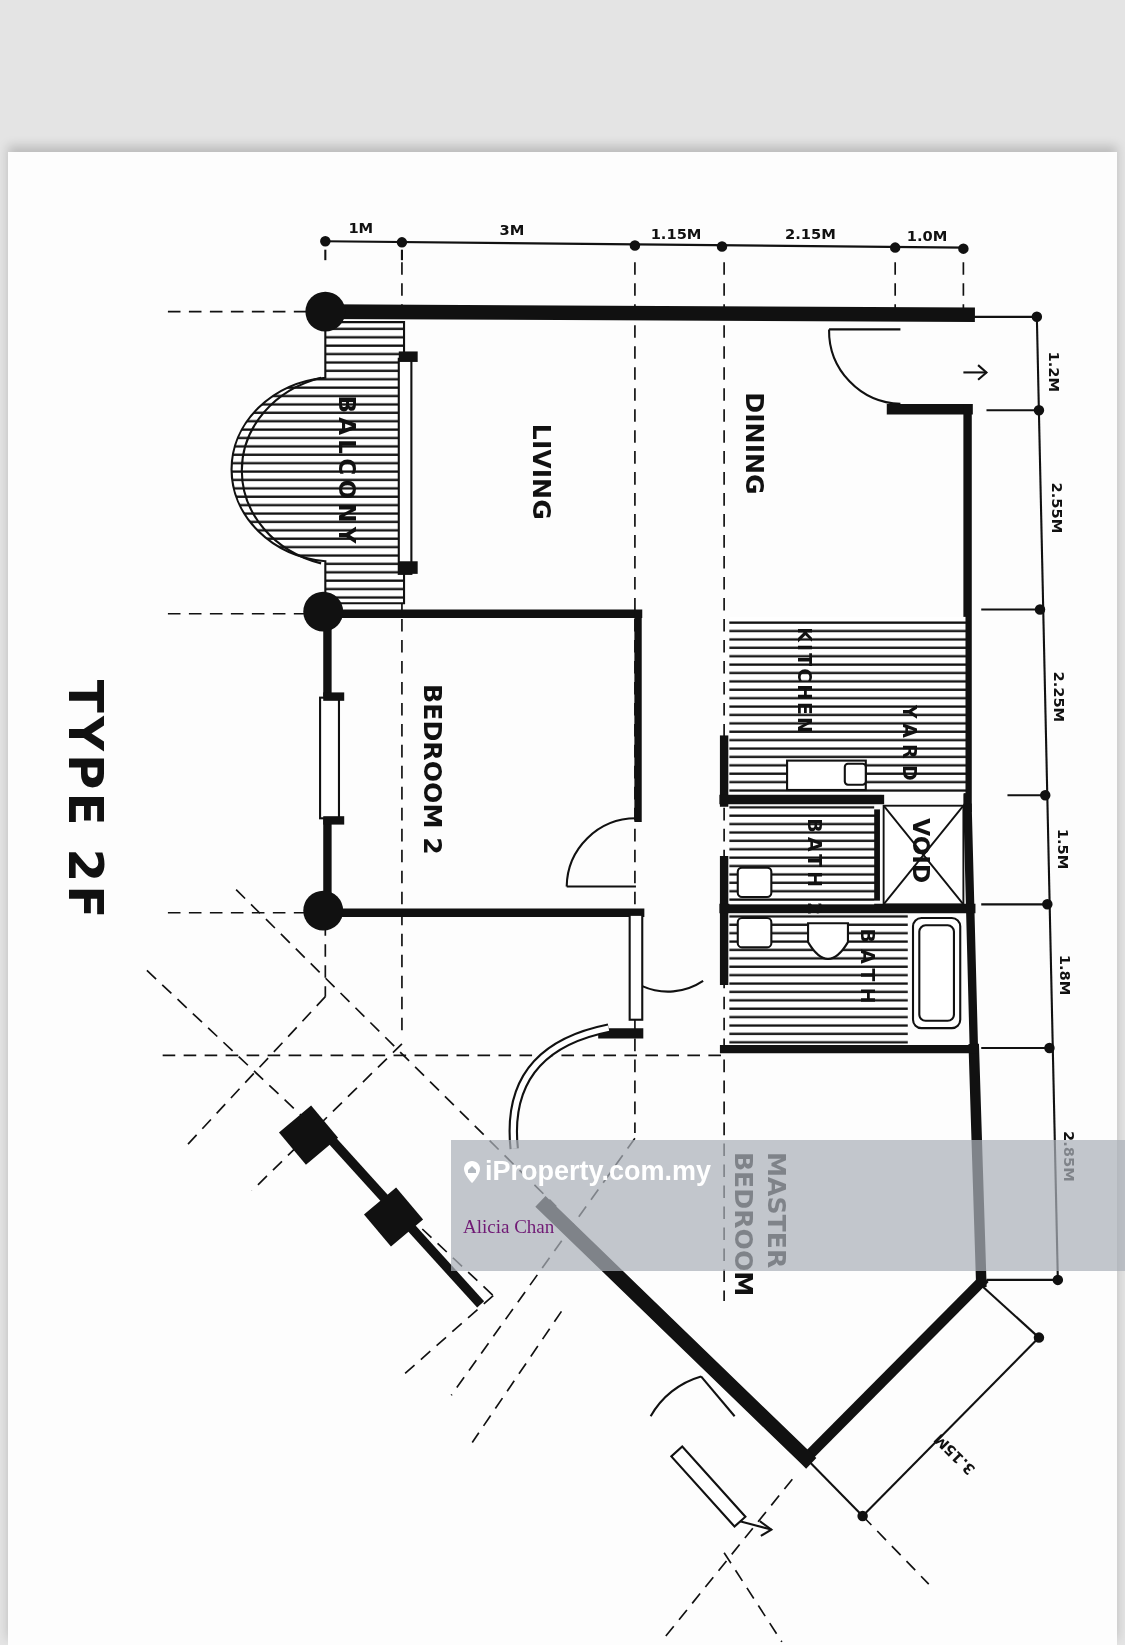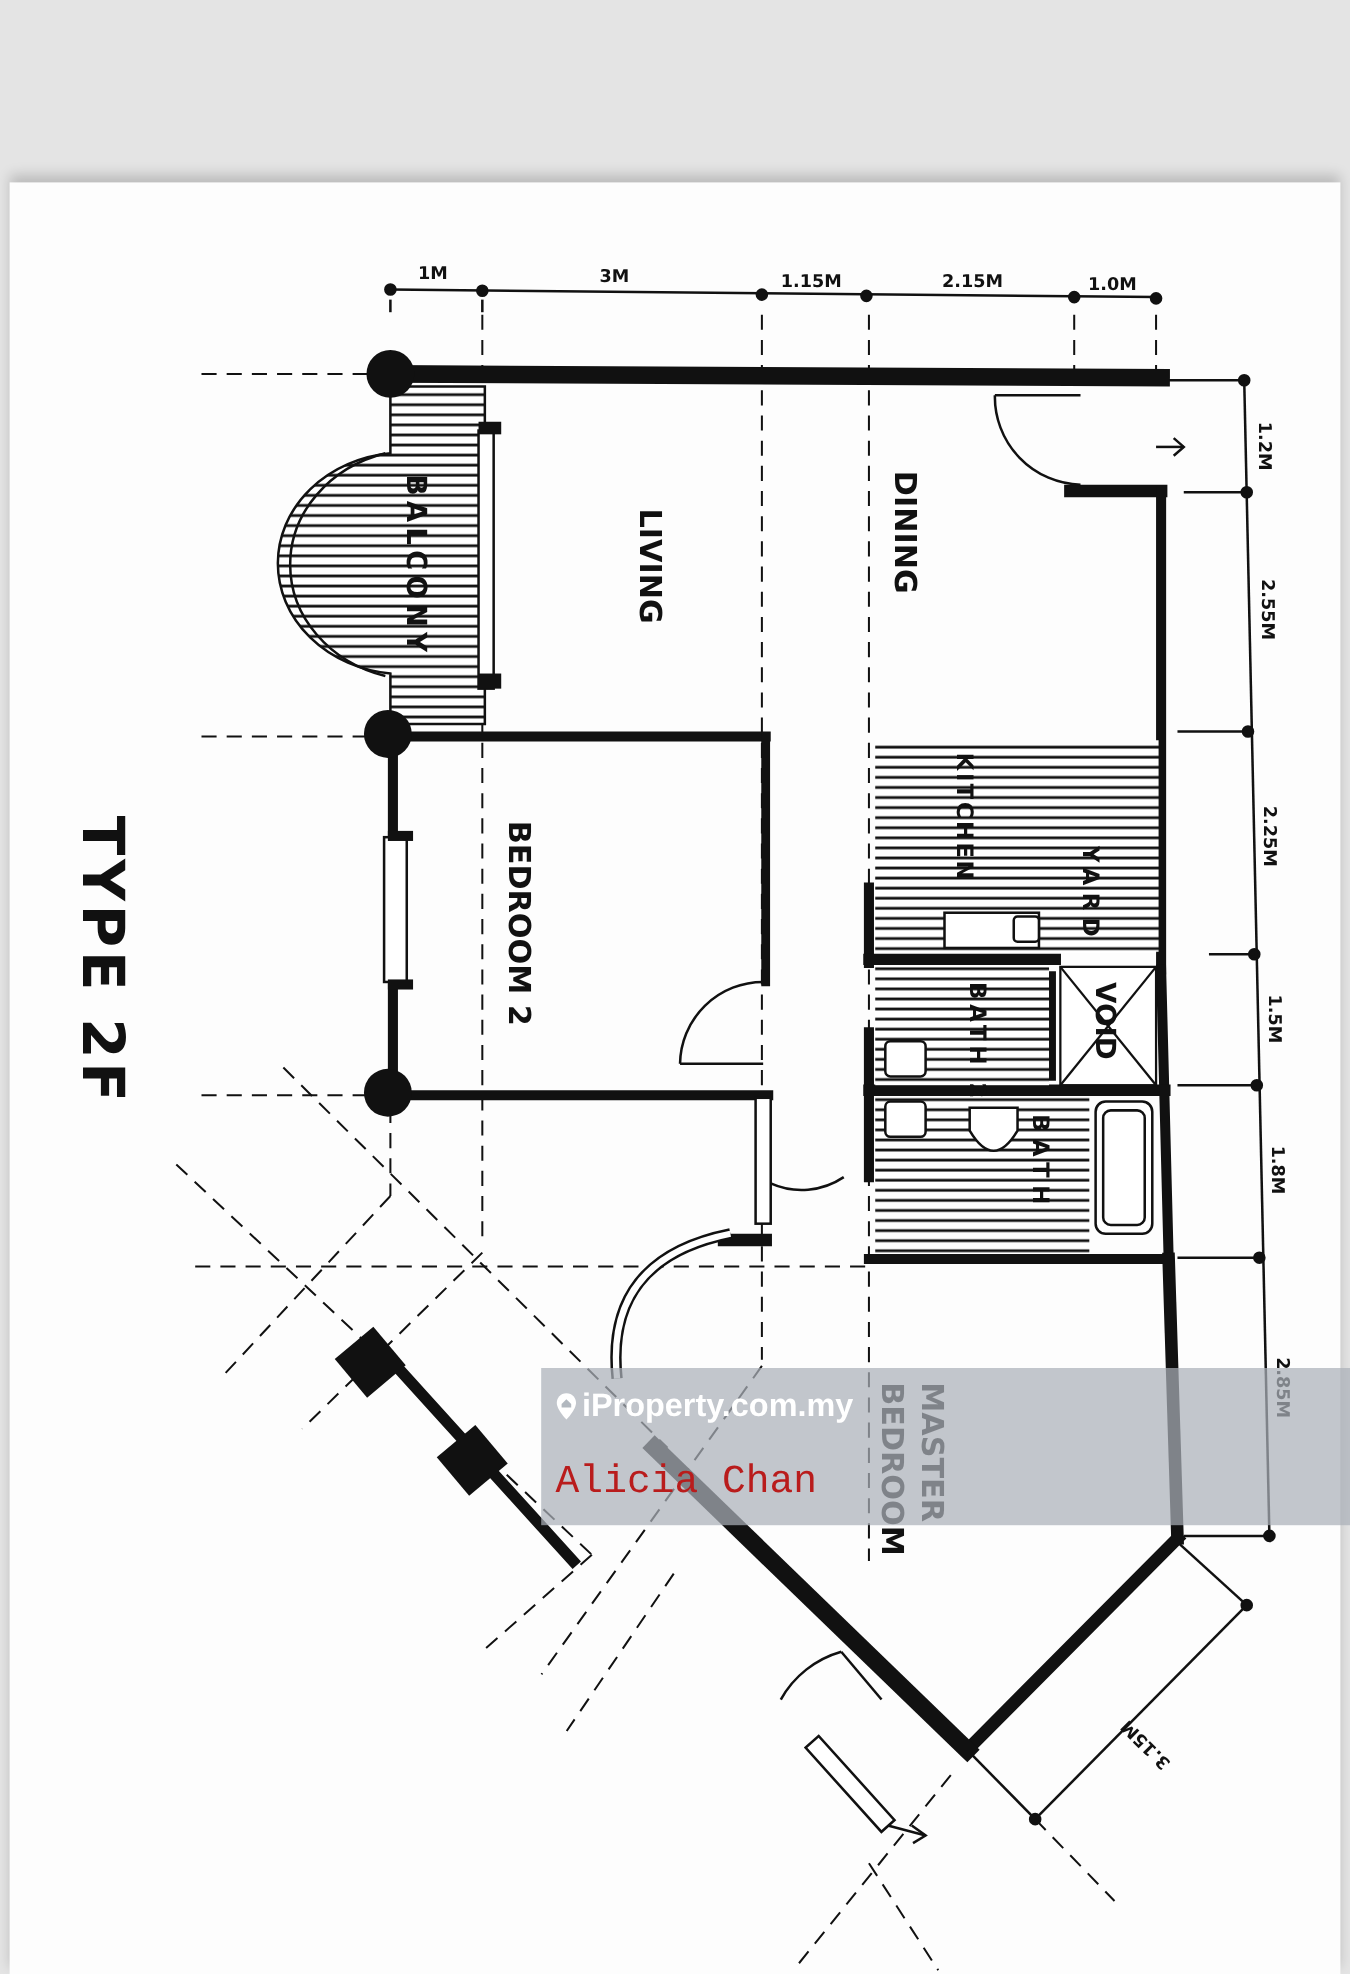--- a/index.html
+++ b/index.html
@@ -3,21 +3,21 @@
 <meta charset="utf-8">
 <style>
   html, body { margin:0; padding:0; }
   body { width:1125px; height:1645px; background:#e4e4e4; overflow:hidden; position:relative; font-family:"Liberation Sans", sans-serif; }
   .paper { position:absolute; left:8px; top:152px; width:1109px; height:1493px; background:#fdfdfd; box-shadow:0 -6px 10px rgba(0,0,0,0.18); }
   svg.plan { position:absolute; left:0; top:0; width:1125px; height:1645px; }
   .plan text { font-family:"DejaVu Sans", sans-serif; fill:#111; }
   .lbl { font-weight:bold; }
   .watermark { position:absolute; left:451px; top:1140px; width:734px; height:131px; background:rgba(170,176,184,0.72); }
   .wm-brand { position:absolute; left:12px; top:16px; color:#fff; font-family:"Liberation Sans", sans-serif; font-weight:bold; font-size:27px; display:flex; align-items:center; gap:4px; }
-  .wm-agent { position:absolute; left:12px; top:76px; color:#b91c1c; font-family:Liberation Mono, monospace; font-size:33px; }
+  .wm-agent { position:absolute; left:12px; top:76px; color:#701a75; font-family:Liberation Serif, serif; font-size:19px; }
   .pin { width:18px; height:24px; display:inline-block; }
 </style>
 </head>
 <body>
 
 <div class="paper"></div>
 
 <svg class="plan" viewBox="0 0 1072 1568" preserveAspectRatio="none" xmlns="http://www.w3.org/2000/svg">
   <defs>
     <pattern id="hatch" width="10" height="8" patternUnits="userSpaceOnUse">

